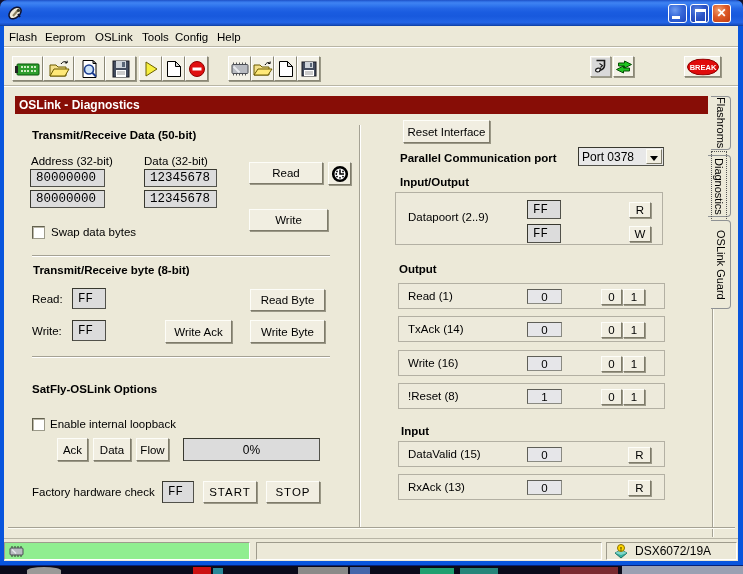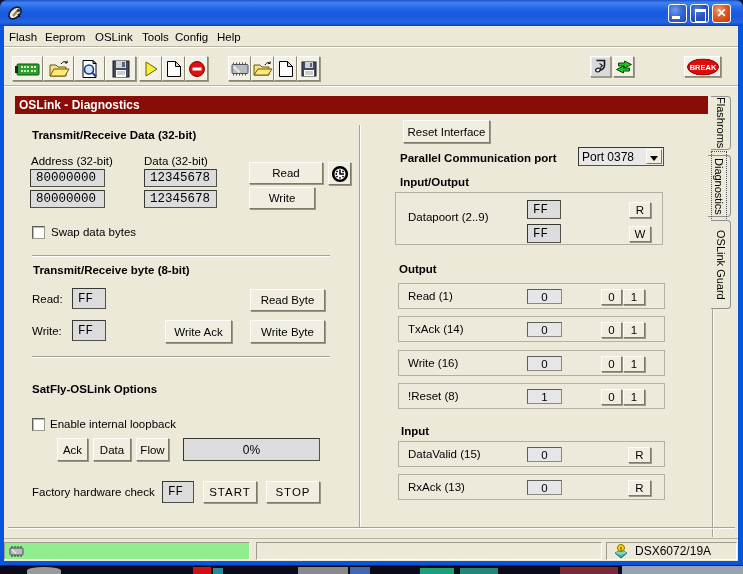--- a/index.html
+++ b/index.html
@@ -171,21 +171,21 @@
     </svg>
 </div>
 <div class="tb" style="left:684px;top:56px;width:37px;height:21px;">
  <svg width="33" height="17">
       <ellipse cx="16.5" cy="8.5" rx="15.5" ry="8" fill="#e00b0b" stroke="#8d0000"></ellipse>
       <text x="16.5" y="11" font-size="7.5" font-weight="bold" fill="#fff" text-anchor="middle" font-family="Liberation Sans">BREAK</text>
     </svg>
 </div>
 
 <div id="redbar">OSLink - Diagnostics</div>
-<div class="b" style="left:32px;top:129px;">Transmit/Receive Data (32-bit)</div>
+<div class="b" style="left:32px;top:129px;">Transmit/Receive Data (50-bit)</div>
 <div class="l" style="left:31px;top:155px;">Address (32-bit)</div>
 <div class="l" style="left:144px;top:155px;">Data (32-bit)</div>
 <div class="fld" style="left:30px;top:169px;width:75px;height:18px;">80000000</div>
 <div class="fld" style="left:144px;top:169px;width:73px;height:18px;">12345678</div>
 <div class="fld" style="left:30px;top:190px;width:75px;height:18px;">80000000</div>
 <div class="fld" style="left:144px;top:190px;width:73px;height:18px;">12345678</div>
 <div class="btn" style="left:249px;top:162px;width:74px;height:22px;">Read</div>
 <div class="btn" style="left:328px;top:162px;width:23px;height:23px;">
  <svg width="18" height="18">
       <circle cx="9" cy="9" r="6.8" fill="#fff" stroke="#000" stroke-width="2.6"></circle>
@@ -193,21 +193,21 @@
       <g fill="#000">
         <circle cx="6" cy="6.4" r=".9"></circle>
         <circle cx="12" cy="6.4" r=".9"></circle>
         <circle cx="5.3" cy="9" r=".9"></circle>
         <circle cx="6" cy="11.6" r=".9"></circle>
         <circle cx="12" cy="11.6" r=".9"></circle>
         <circle cx="9" cy="12.8" r=".9"></circle>
       </g>
     </svg>
 </div>
-<div class="btn" style="left:249px;top:187px;width:66px;height:22px;">Write</div>
+<div class="btn" style="left:249px;top:209px;width:79px;height:22px;">Write</div>
 <div class="chk" style="left:32px;top:226px;"></div>
 <div class="l" style="left:51px;top:226px;">Swap data bytes</div>
 <div class="sep" style="top:255px;"></div>
 <div class="b" style="left:33px;top:264px;">Transmit/Receive byte (8-bit)</div>
 <div class="l" style="left:32px;top:293px;">Read:</div>
 <div class="fld" style="left:72px;top:288px;width:34px;height:21px;">FF</div>
 <div class="btn" style="left:250px;top:289px;width:75px;height:22px;">Read Byte</div>
 <div class="l" style="left:32px;top:325px;">Write:</div>
 <div class="fld" style="left:72px;top:320px;width:34px;height:21px;">FF</div>
 <div class="btn" style="left:165px;top:320px;width:67px;height:23px;">Write Ack</div>

